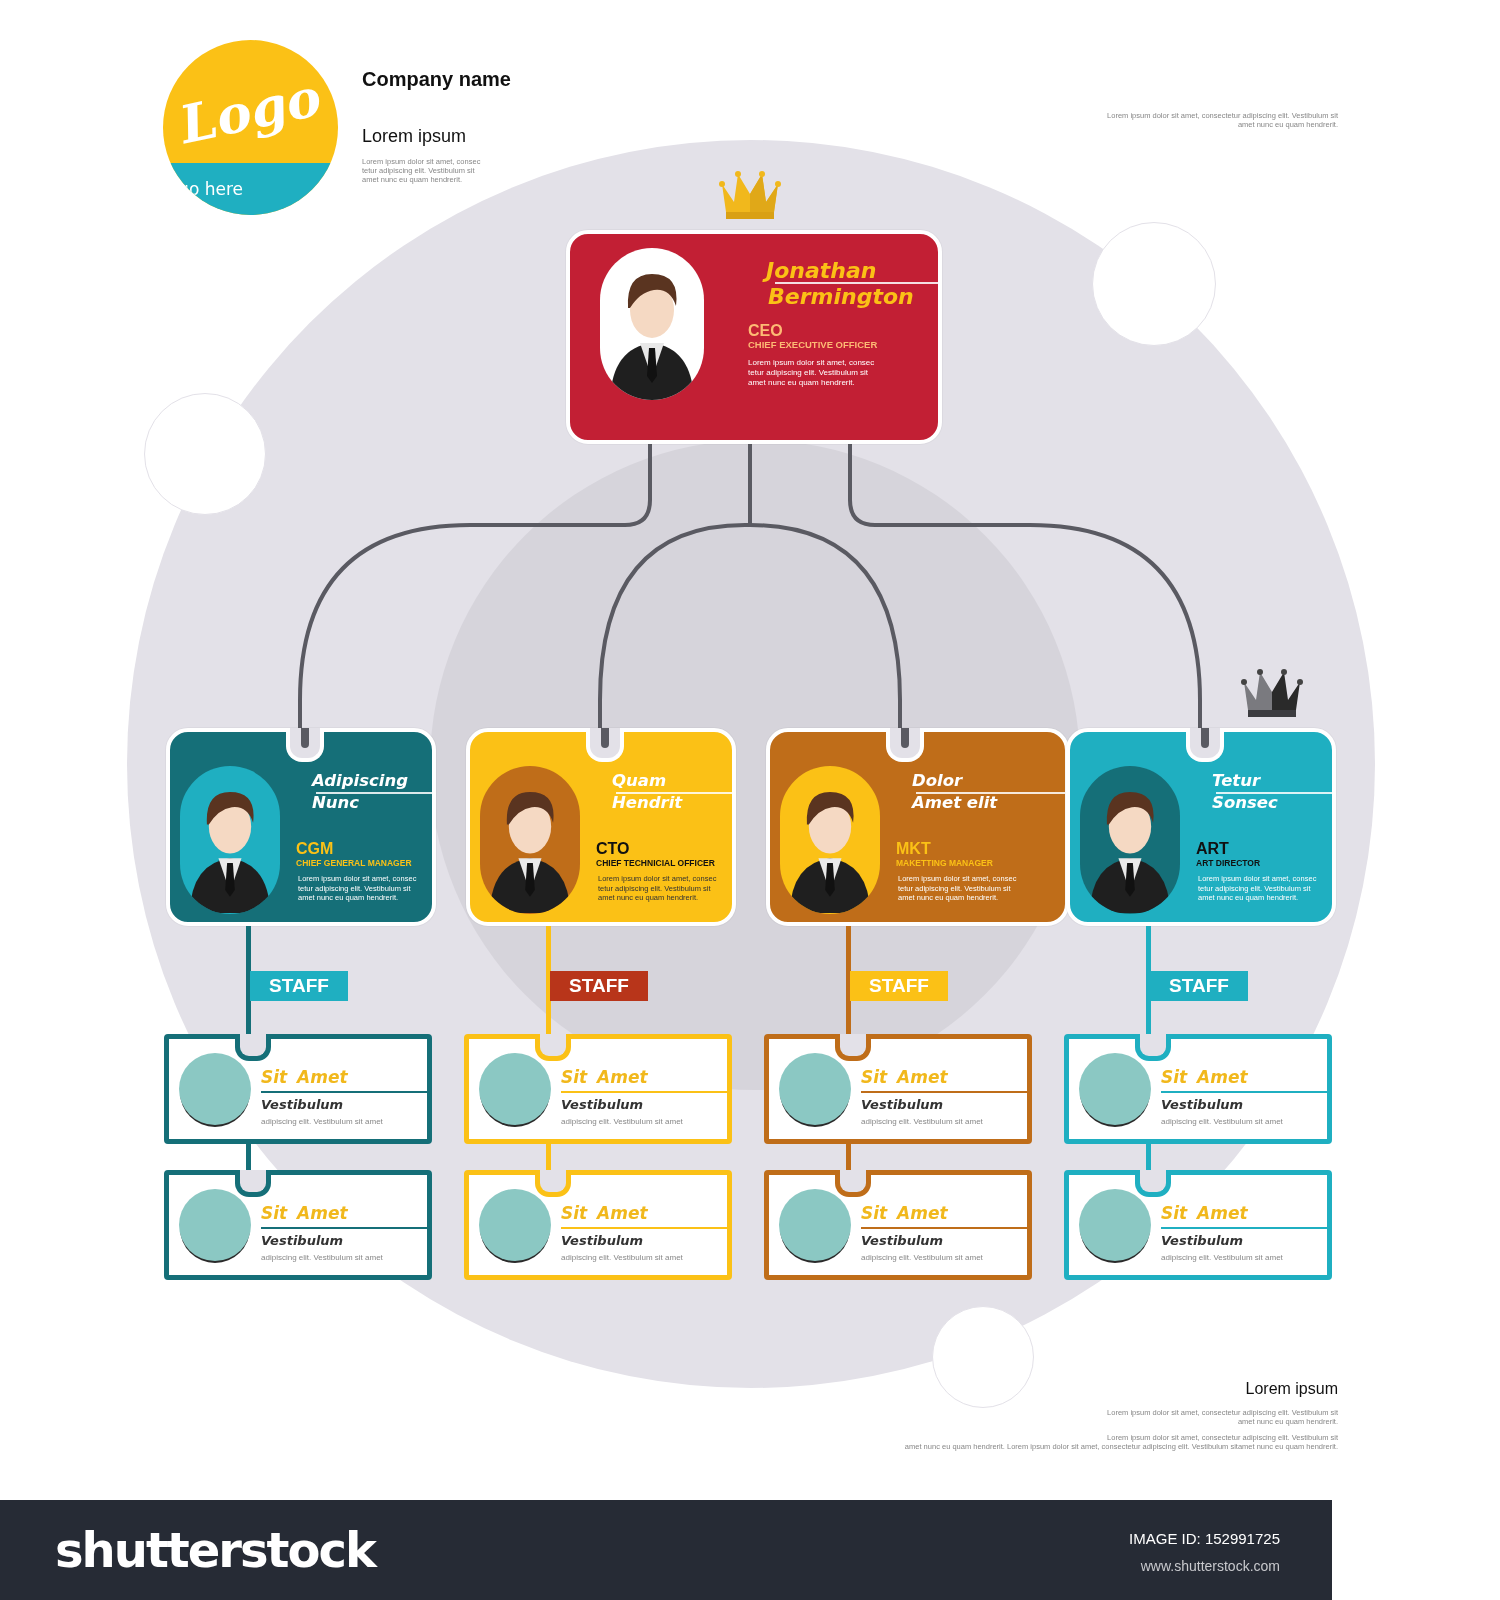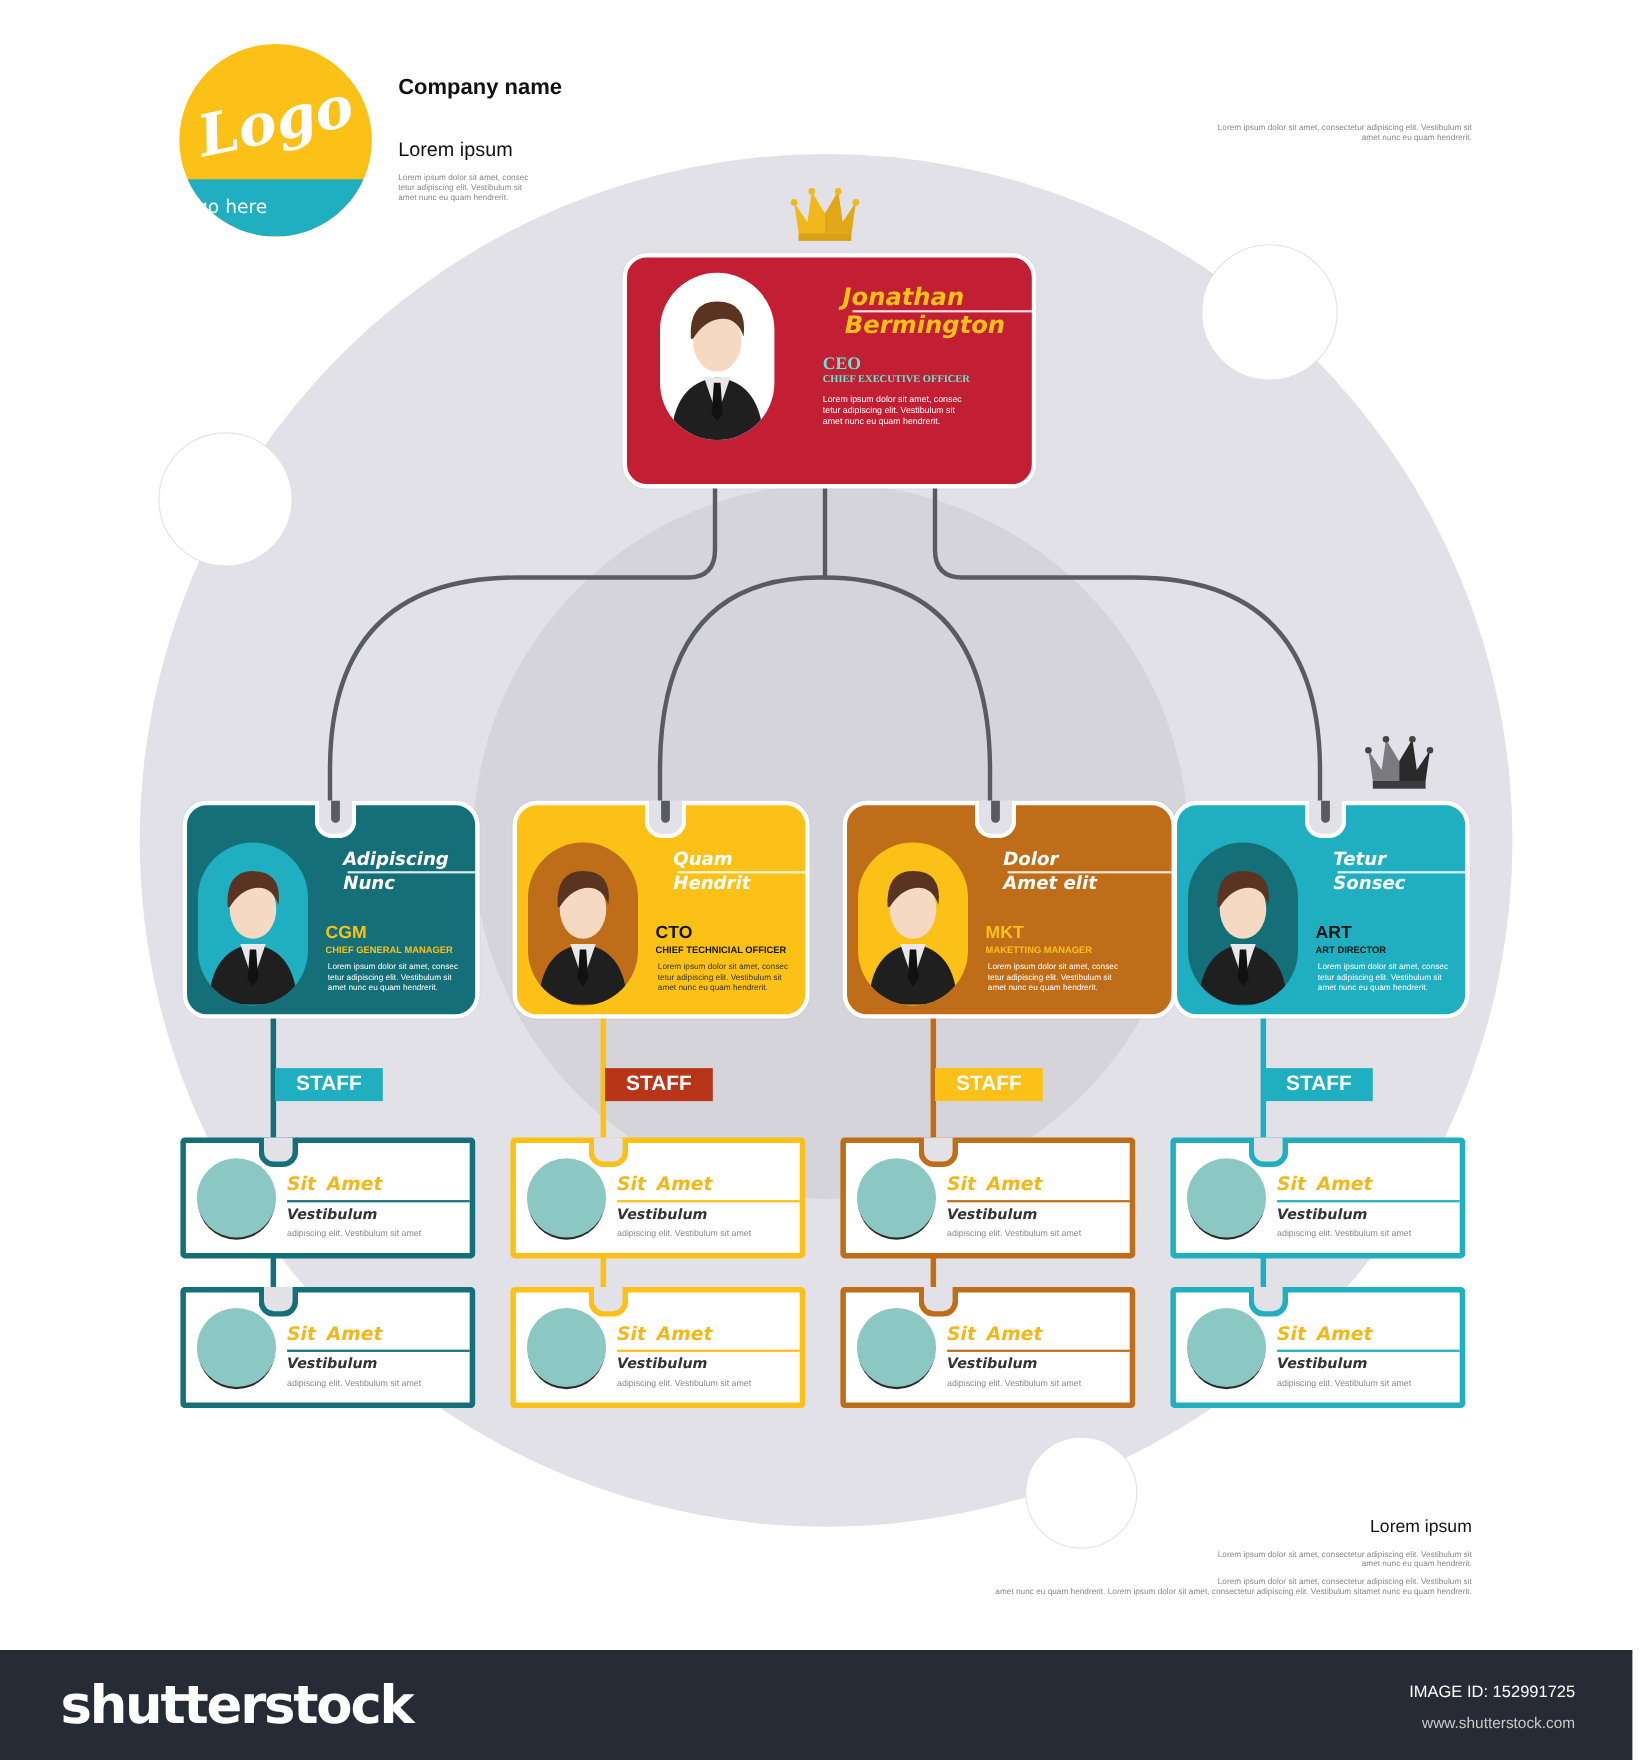--- a/index.html
+++ b/index.html
@@ -35,21 +35,21 @@
   
   .staff-tag{position:absolute;width:98px;height:30px;color:#fff;font-weight:bold;font-size:19px;line-height:30px;text-align:center;font-family:"Liberation Sans",sans-serif;}
   .staff-card{position:absolute;width:258px;height:100px;background:#fff;border-radius:4px;border-width:5px;border-style:solid;}
   .staff-card .av{position:absolute;left:10px;top:14px;width:72px;height:72px;border-radius:50%;background:#8bc8c3;box-shadow:0 3px 0 -1px #2a2a2a;}
   .staff-card .sn{position:absolute;left:92px;top:28px;font-size:17px;font-weight:bold;font-style:italic;color:#f1b81c;font-family:"DejaVu Sans",sans-serif;word-spacing:4px;}
   .staff-card .sl{position:absolute;left:92px;top:52px;right:0;height:2px;}
   .staff-card .sv{position:absolute;left:92px;top:58px;font-size:13px;font-weight:bold;font-style:italic;color:#333;font-family:"DejaVu Sans",sans-serif;}
   .staff-card .sd{position:absolute;left:92px;top:78px;font-size:8px;color:#888;font-family:"Liberation Sans",sans-serif;}
   .staff-card .snotch{position:absolute;top:-5px;width:26px;height:22px;background:#e3e1e8;border-width:5px;border-style:solid;border-top:none;border-radius:0 0 14px 14px;}
   .vline{position:absolute;width:5px;}
-  .footer{position:absolute;left:0;top:1500px;width:1484px;height:100px;background:#262b35;}
+  .footer{position:absolute;left:0;top:1500px;width:1332px;height:100px;background:#262b35;}
   .ss-logo{position:absolute;left:55px;top:22px;font-size:48px;font-weight:bold;color:#fff;font-family:"DejaVu Sans",sans-serif;letter-spacing:-2px;}
   .img-id{position:absolute;right:52px;top:30px;font-size:15px;color:#fff;font-family:"Liberation Sans",sans-serif;}
   .site{position:absolute;right:52px;top:58px;font-size:14px;color:#c8c9cd;font-family:"Liberation Sans",sans-serif;}
   .crown{position:absolute;}
 </style>
 </head>
 <body>
 
 <div class="stage">
   <div class="big-circle"></div>
@@ -102,21 +102,21 @@
         <path d="M49 100 L55 100 L57 128 L52 135 L47 128 Z" fill="#111"></path>
         <ellipse cx="52" cy="62" rx="22" ry="28" fill="#f5d9c3"></ellipse>
         <path d="M28 60 Q26 26 52 26 Q80 26 76 58 Q70 40 54 42 Q40 44 30 60 Z" fill="#5a3420"></path>
       </svg>
     </div>
     <div class="name" style="left: 196px; top: 24px; font-size: 22px; color: rgb(251, 193, 22);">
       <div>Jonathan</div>
       <div style="margin-left:2px;">Bermington</div>
     </div>
     <div class="name-line" style="left:205px;top:48px;right:0;background:#f4dfe2;"></div>
-    <div class="role" style="left:178px;top:88px;color:#5eead4;font-family:Liberation Serif, serif;">
+    <div class="role" style="left:178px;top:88px;color:#fdba74;">
       <span class="abbr">CEO</span>
       <span class="full">CHIEF EXECUTIVE OFFICER</span>
     </div>
     <div class="desc" style="left:178px;top:124px;color:#fff;">
       <div>Lorem ipsum dolor sit amet, consec</div>
       <div>tetur adipiscing elit. Vestibulum sit</div>
       <div>amet nunc eu quam hendrerit.</div>
     </div>
   </div>
 

